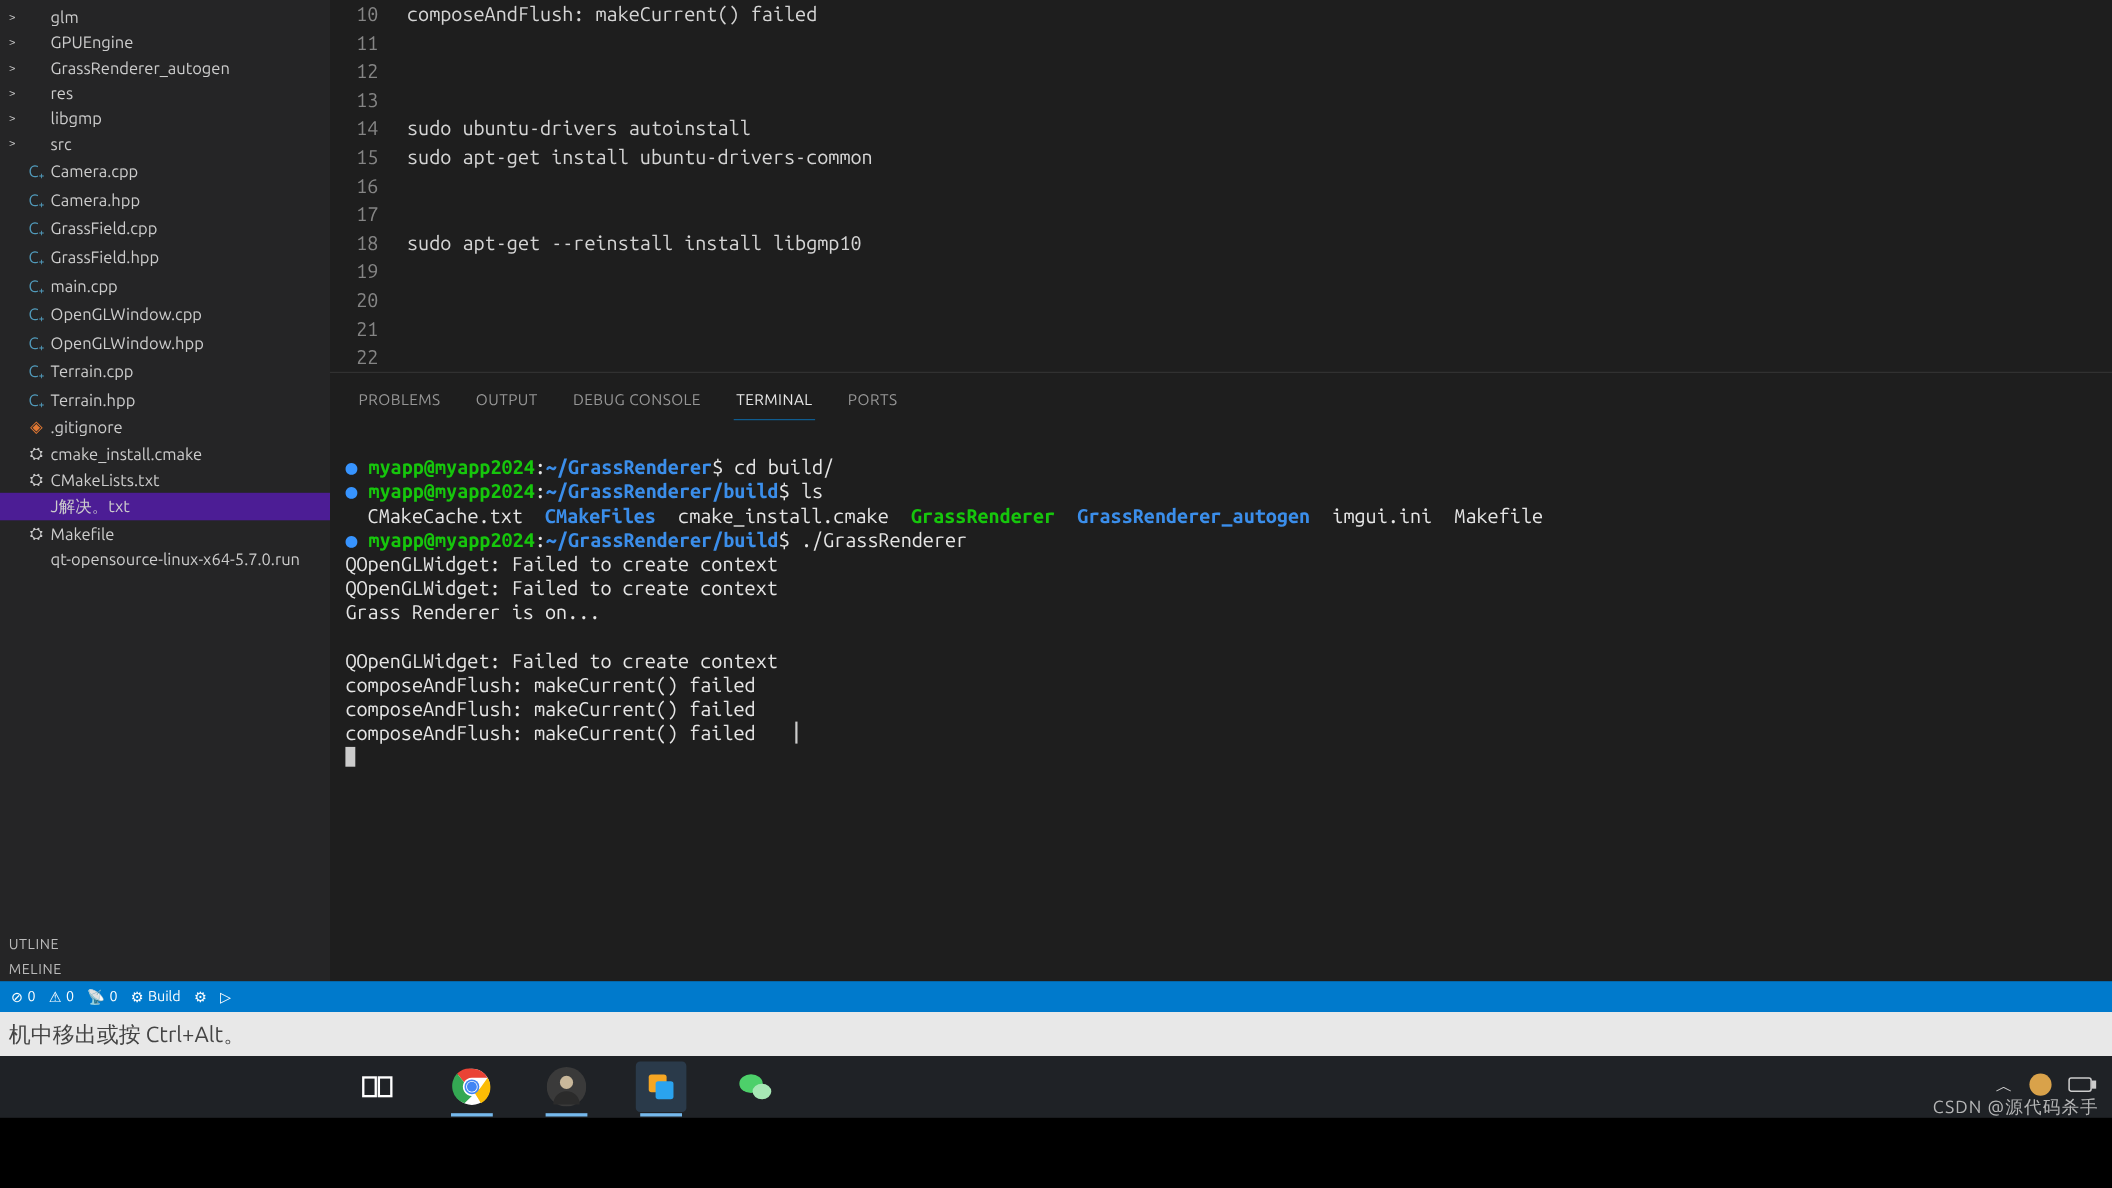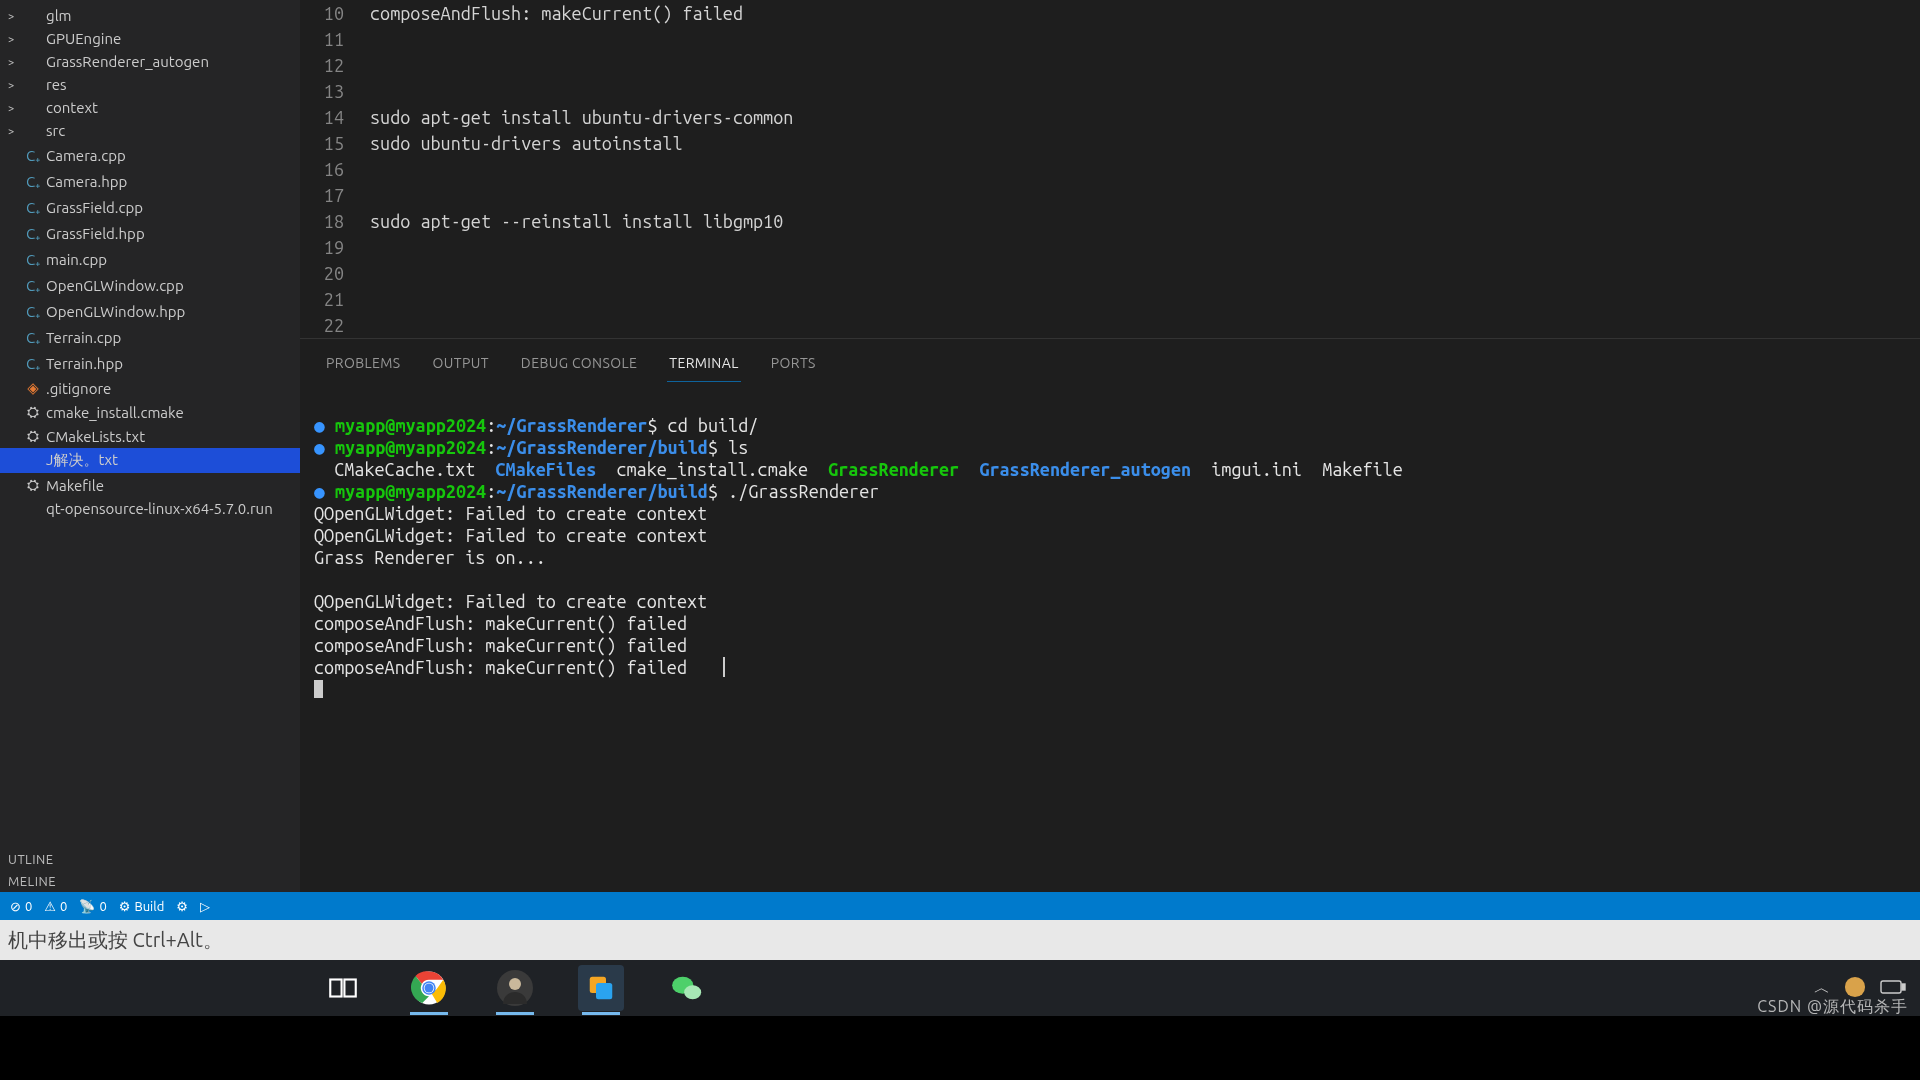--- a/index.html
+++ b/index.html
@@ -31,21 +31,21 @@
   }
   .tree-item {
     display: flex;
     align-items: center;
     gap: 6px;
     padding: 3px 8px 3px 8px;
     white-space: nowrap;
     cursor: pointer;
   }
   .tree-item.selected {
-    background: #1d4ed8;
+    background: #4c1d95;
   }
   .chevron {
     width: 12px;
     font-size: 11px;
     color: #c5c5c5;
     display: inline-block;
   }
   .file-icon {
     width: 14px;
     text-align: center;
@@ -232,21 +232,21 @@
           <span>GrassRenderer_autogen</span>
         </div>
         <div class="tree-item">
           <span class="chevron">&gt;</span>
           <span class="file-icon folder-icon"></span>
           <span>res</span>
         </div>
         <div class="tree-item">
           <span class="chevron">&gt;</span>
           <span class="file-icon folder-icon"></span>
-          <span>context</span>
+          <span>libgmp</span>
         </div>
         <div class="tree-item">
           <span class="chevron">&gt;</span>
           <span class="file-icon folder-icon"></span>
           <span>src</span>
         </div>
         <div class="tree-item">
           <span class="chevron"></span>
           <span class="file-icon cpp-icon">C₊</span>
           <span>Camera.cpp</span>
@@ -338,21 +338,21 @@
           <div>14</div>
           <div>15</div>
           <div>16</div>
           <div>17</div>
           <div>18</div>
           <div>19</div>
           <div>20</div>
           <div>21</div>
           <div>22</div>
         </div>
-      <div class="code" id="code"><div>composeAndFlush: makeCurrent() failed</div><div> </div><div> </div><div> </div><div>sudo apt-get install ubuntu-drivers-common</div><div>sudo ubuntu-drivers autoinstall</div><div> </div><div> </div><div>sudo apt-get --reinstall install libgmp10</div><div> </div><div> </div><div> </div></div>
+      <div class="code" id="code"><div>composeAndFlush: makeCurrent() failed</div><div> </div><div> </div><div> </div><div>sudo ubuntu-drivers autoinstall</div><div>sudo apt-get install ubuntu-drivers-common</div><div> </div><div> </div><div>sudo apt-get --reinstall install libgmp10</div><div> </div><div> </div><div> </div></div>
     </div>
 
     <div class="panel-tabs" id="panel-tabs">
         <div class="panel-tab">PROBLEMS</div>
         <div class="panel-tab">OUTPUT</div>
         <div class="panel-tab">DEBUG CONSOLE</div>
         <div class="panel-tab active">TERMINAL</div>
         <div class="panel-tab">PORTS</div>
       </div>
 

